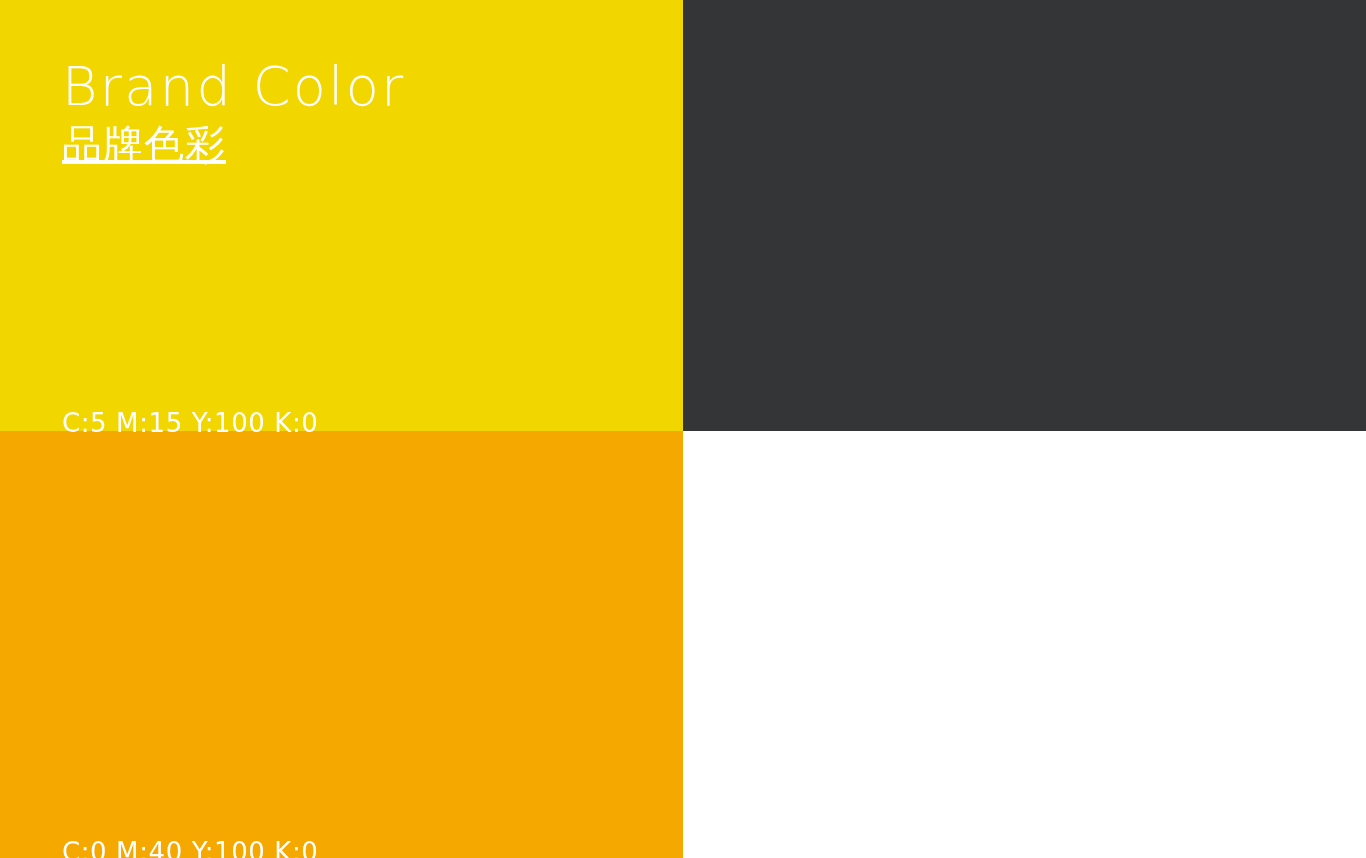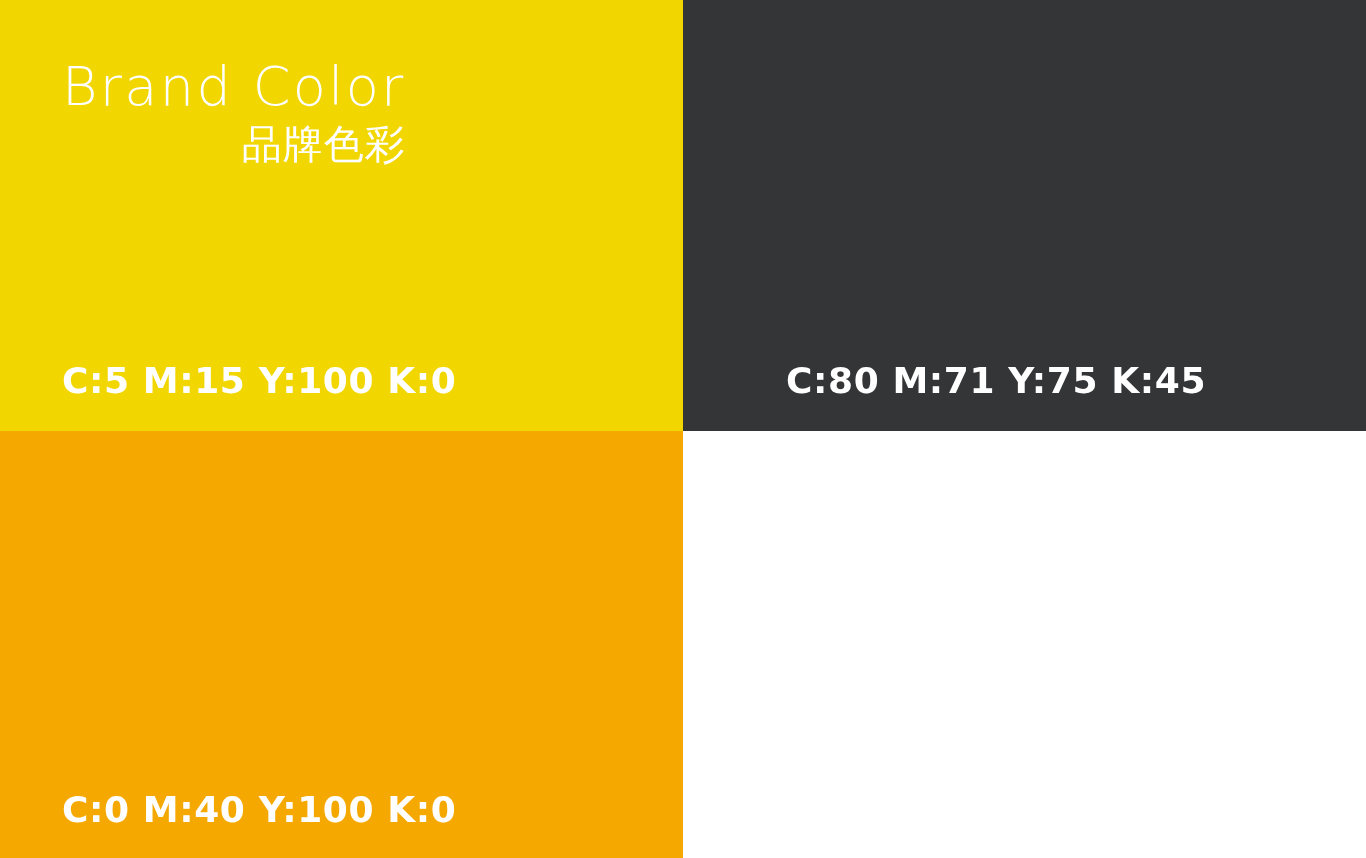--- a/index.html
+++ b/index.html
@@ -11,21 +11,20 @@
   body {
     font-family: "Liberation Sans", "DejaVu Sans", sans-serif;
   }
 
   .palette-board {
     position: relative;
     width: 1366px;
     height: 858px;
     background: #ffffff;
     overflow: hidden;
-    text-align: right;
   }
 
   
   .swatch {
     position: absolute;
     box-sizing: border-box;
   }
   .swatch-yellow {
     left: 0;
     top: 0;
@@ -68,30 +67,32 @@
   }
   .title-cn {
     font-family: "DejaVu Sans", "Liberation Sans", sans-serif;
     font-weight: 300;
     font-size: 40px;
     line-height: 1.16;
     letter-spacing: 1px;
     color: #ffffff;
     margin-top: 6px;
     white-space: nowrap;
+    text-decoration: underline;
   }
 
   
   .cmyk-label {
     position: absolute;
     font-family: "DejaVu Sans", "Liberation Sans", sans-serif;
-    font-weight: 700;
-    font-size: 36px;
+    font-weight: 400;
+    font-size: 26px;
     letter-spacing: 0.6px;
     white-space: nowrap;
+    margin-top: 48px;
   }
   .cmyk-top-left {
     left: 62px;
     top: 360px;
   }
   .cmyk-top-right {
     left: 786px;
     top: 360px;
   }
   .cmyk-bottom-left {
@@ -118,18 +119,17 @@
 
   <div class="swatch swatch-white" style="background-color: rgb(255, 255, 255);"></div>
 
   <div class="heading-block">
     <div class="title-en">Brand Color</div>
     <div class="title-cn">品牌色彩</div>
   </div>
 
   <div class="cmyk-label cmyk-top-left label-light">C:5 M:15 Y:100 K:0</div>
 
-  <div class="cmyk-label cmyk-top-right label-light">C:80 M:71 Y:75 K:45</div>
 
   <div class="cmyk-label cmyk-bottom-left label-light">C:0 M:40 Y:100 K:0</div>
 
 
 </div>
 
 </body></html>

